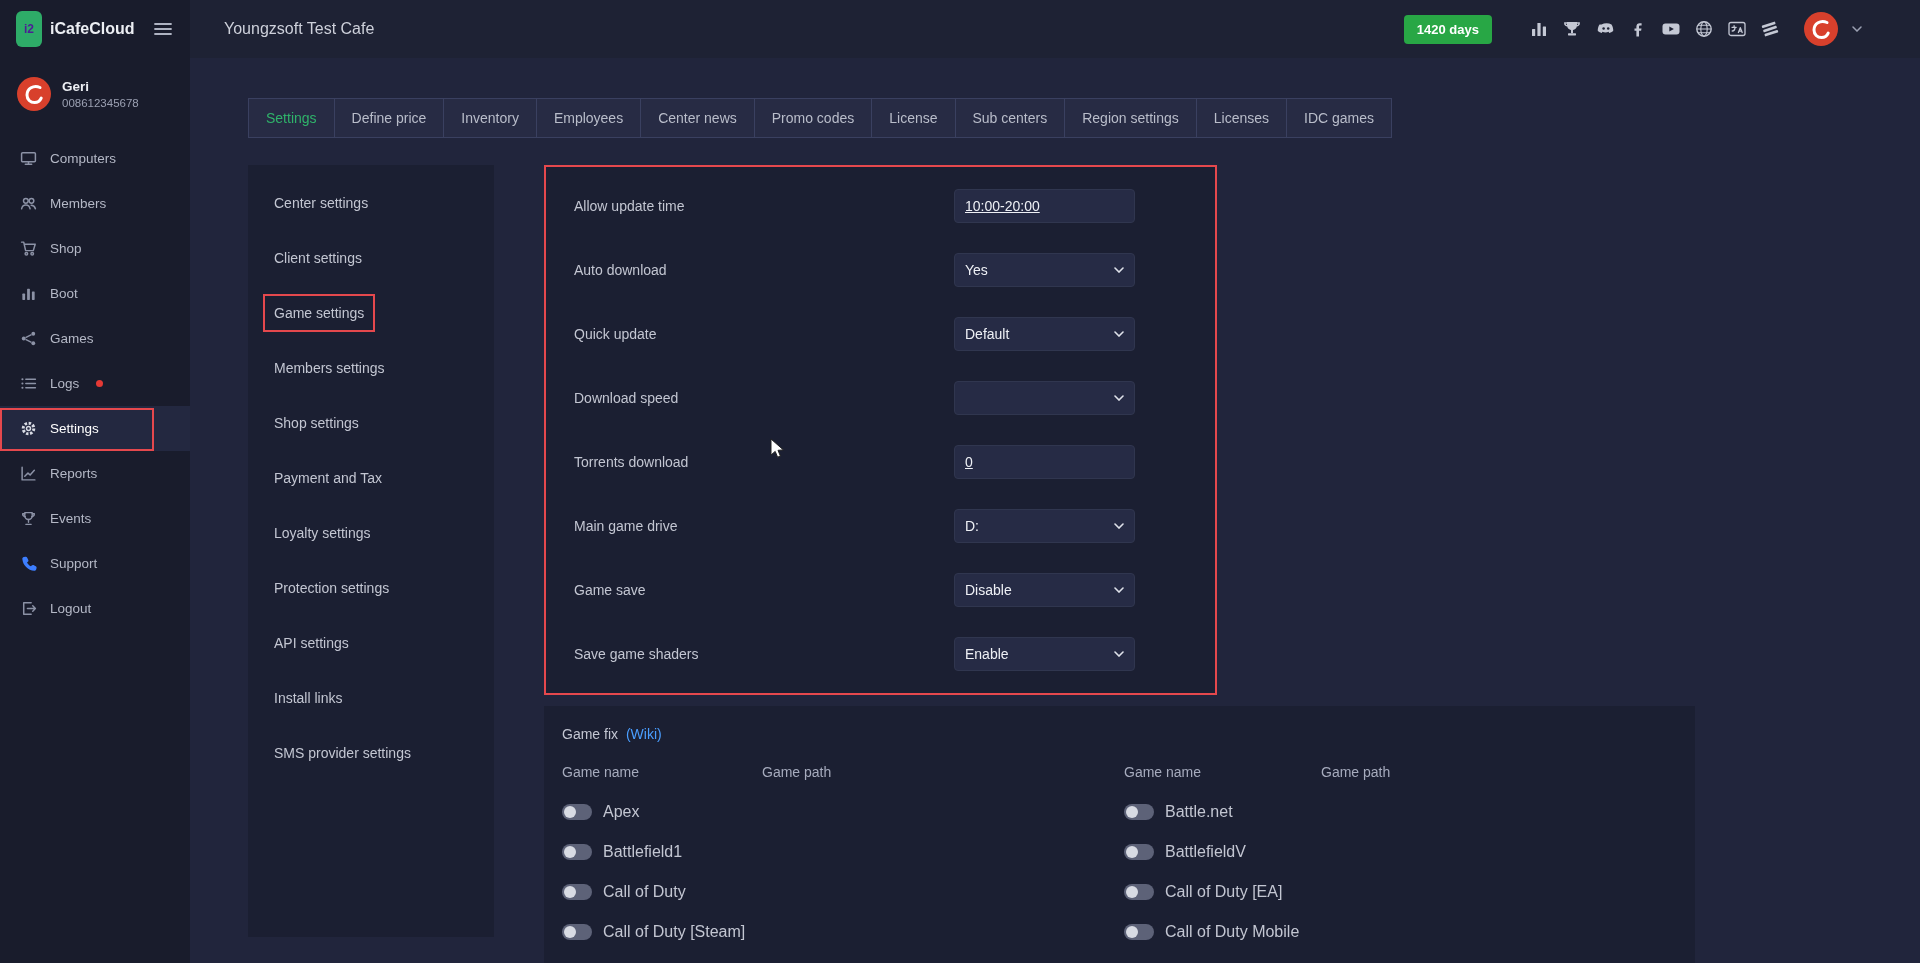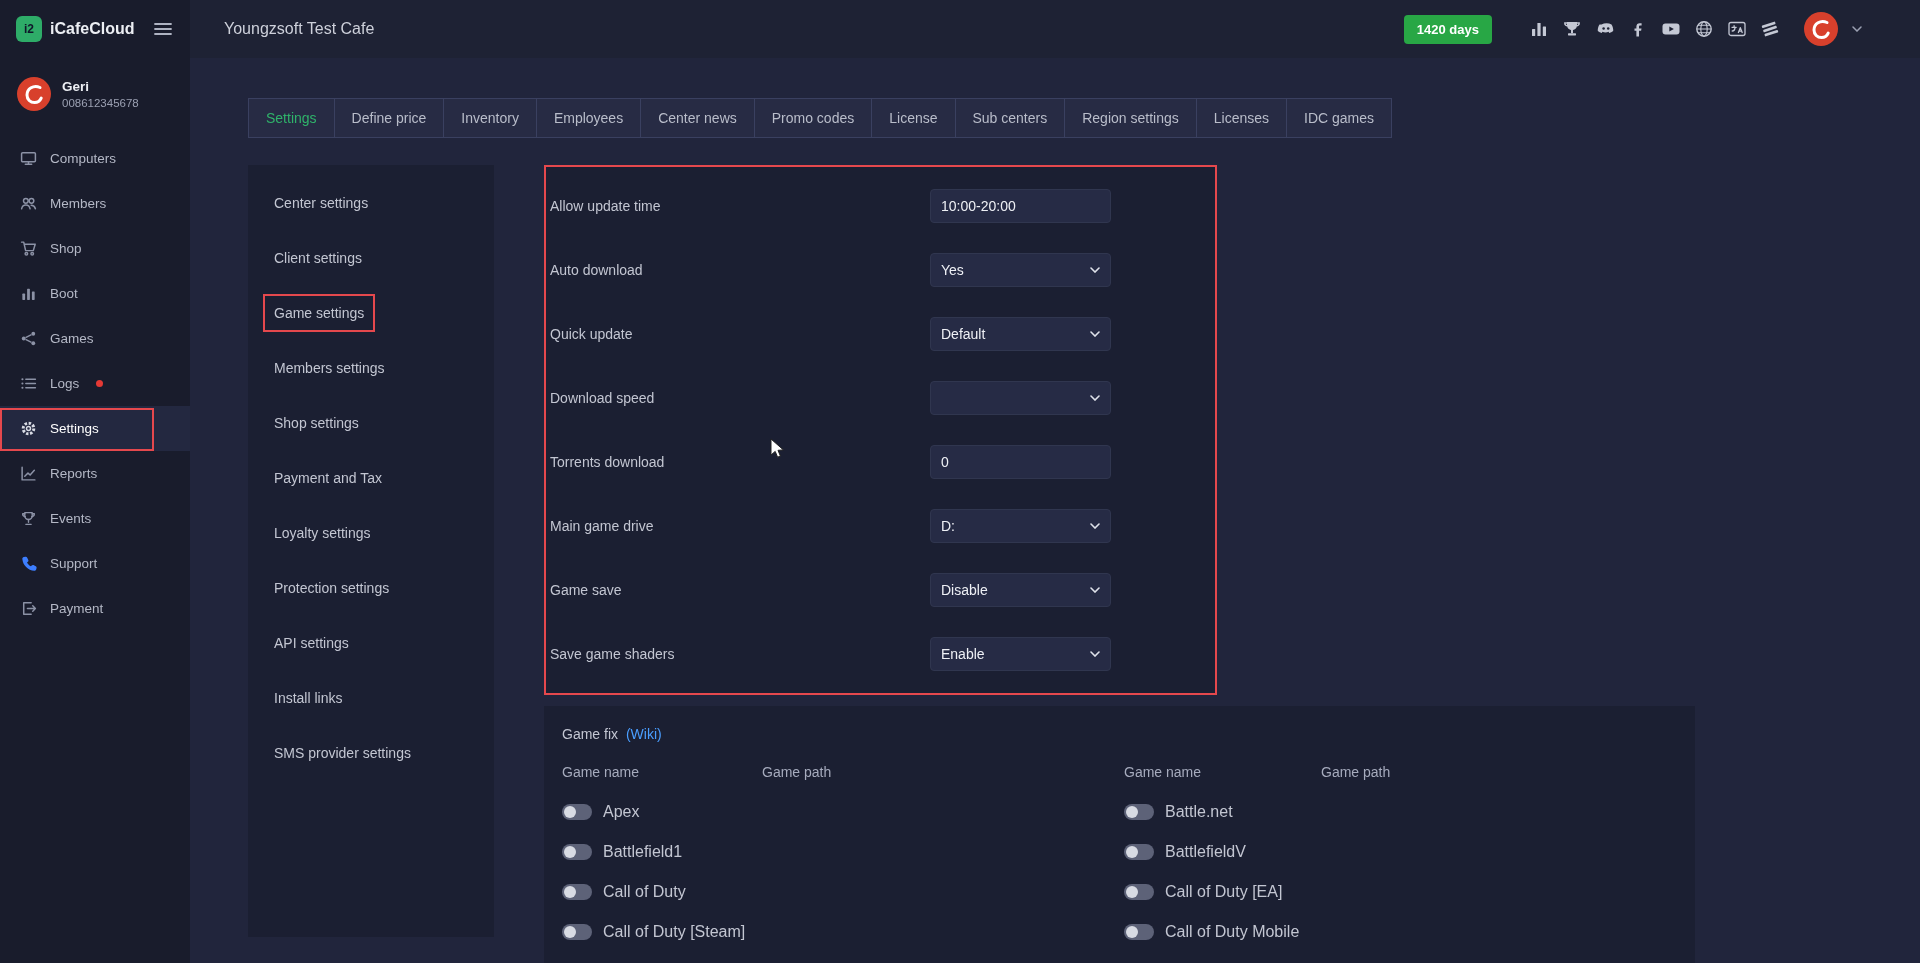--- a/index.html
+++ b/index.html
@@ -23,21 +23,21 @@
     width:1920px;height:963px;overflow:hidden;position:relative;
     background:var(--bg);color:var(--text);
     font-family:"Liberation Sans",sans-serif;font-size:14px;
   }
   .app{display:flex;width:100%;height:100%;}
 
   
   .sidebar{width:190px;min-width:190px;height:100%;background:var(--bg-sidebar);display:flex;flex-direction:column;}
   .sidebar-header{height:58px;min-height:58px;display:flex;align-items:center;justify-content:space-between;padding:0 14px 0 16px;}
   .brand{display:flex;align-items:center;gap:8px;cursor:pointer;}
-  .brand-logo{width:26px;height:26px;background:#2eac68;border-radius:6px;color:#0f172a;font-weight:bold;font-size:12px;display:flex;align-items:center;justify-content:center;}
+  .brand-logo{width:26px;height:36px;background:#2eac68;border-radius:6px;color:#4c1d95;font-weight:bold;font-size:12px;display:flex;align-items:center;justify-content:center;}
   .brand-text{color:#eceef3;font-weight:700;font-size:16px;}
   .hamburger{background:none;border:none;cursor:pointer;padding:4px;color:#aeb3c2;display:flex;}
   .profile{display:flex;align-items:center;gap:10px;padding:18px 16px 16px;cursor:pointer;}
   .avatar{width:36px;height:36px;display:flex;}
   .profile-name{color:#eceef3;font-size:13.5px;font-weight:700;margin-bottom:3px;}
   .profile-phone{color:var(--text-dim);font-size:11.5px;}
   .side-nav{padding-top:8px;}
   .nav-item{height:45px;display:flex;align-items:center;gap:13px;padding-left:20px;color:#b4b8c6;cursor:pointer;font-size:13.5px;position:relative;}
   .nav-icon{width:17px;height:17px;color:#8c92a6;display:flex;flex:0 0 17px;}
   .nav-item.support .nav-icon{color:#3d7eff;}
@@ -61,24 +61,24 @@
   .tab{height:40px;line-height:38px;padding:0 17px;background:var(--bg-tab);border:1px solid var(--border-tab);margin-right:-1px;font-size:14px;color:#b9bdca;cursor:pointer;white-space:nowrap;}
   .tab.active{color:var(--green-text);}
 
   .panels{display:flex;margin-top:27px;align-items:flex-start;}
   .settings-nav{width:246px;min-width:246px;background:var(--bg-panel);padding:10px 0;height:772px;}
   .snav-item{height:55px;display:flex;align-items:center;padding-left:26px;cursor:pointer;font-size:14px;color:var(--text);}
   .snav-item.highlight .snav-label{outline:2px solid var(--red);outline-offset:9px;}
 
   .settings-main{margin-left:50px;}
   .form-panel{width:673px;border:2px solid var(--red);background:var(--bg-panel);padding:7px 0;}
-  .form-row{height:64px;display:flex;align-items:center;padding-left:4px;}
+  .form-row{height:64px;display:flex;align-items:center;padding-left:28px;}
   .form-label{width:380px;font-size:14px;color:var(--text);}
   .form-input,.form-select{width:181px;height:34px;background:var(--bg-control);border:1px solid #30364f;border-radius:4px;color:#eef0f5;font-size:14px;}
-  .form-input{padding:0 10px;font-family:inherit;outline:none;}
+  .form-input{padding:0 10px;font-family:inherit;outline:none;text-decoration:underline;}
   .form-select{display:flex;align-items:center;justify-content:space-between;padding:0 10px;cursor:pointer;gap:40px;}
   .select-caret{display:flex;color:#dfe2ea;}
 
   .gamefix-panel{width:1151px;background:var(--bg-panel);margin-top:11px;padding:20px 0 20px 18px;height:380px;}
   .gamefix-title{font-size:14px;color:var(--text);margin-bottom:10px;}
   .wiki-link{color:var(--blue);cursor:pointer;text-decoration:none;margin-left:4px;}
   .gamefix-grid{display:grid;grid-template-columns:200px 362px 197px 1fr;}
   .gf-header{color:#a6abbd;font-size:14px;height:40px;display:flex;align-items:center;}
   .gf-cell{height:40px;display:flex;align-items:center;gap:11px;}
   .toggle{width:30px;height:16px;background:#5d6278;border-radius:9px;position:relative;cursor:pointer;flex:0 0 30px;}
@@ -217,21 +217,21 @@
           </span>
         <span class="nav-label">Support</span>
       </div>
       <div class="nav-item">
         <span class="nav-icon">
             <svg viewBox="0 0 16 16" width="17" height="17" fill="none" stroke="currentColor" stroke-width="1.4" stroke-linecap="round" stroke-linejoin="round">
               <path d="M10.5 2.5h-7v11h7"></path>
               <path d="M7 8h7.5M12 5.5L14.5 8 12 10.5"></path>
             </svg>
           </span>
-        <span class="nav-label">Payment</span>
+        <span class="nav-label">Logout</span>
       </div>
     </nav>
   </aside>
 
   <div class="main">
     <header class="topbar">
       <div class="topbar-title">Youngzsoft Test Cafe</div>
       <div class="topbar-right">
         <span class="days-badge">1420 days</span>
         <span class="tb-icon">

